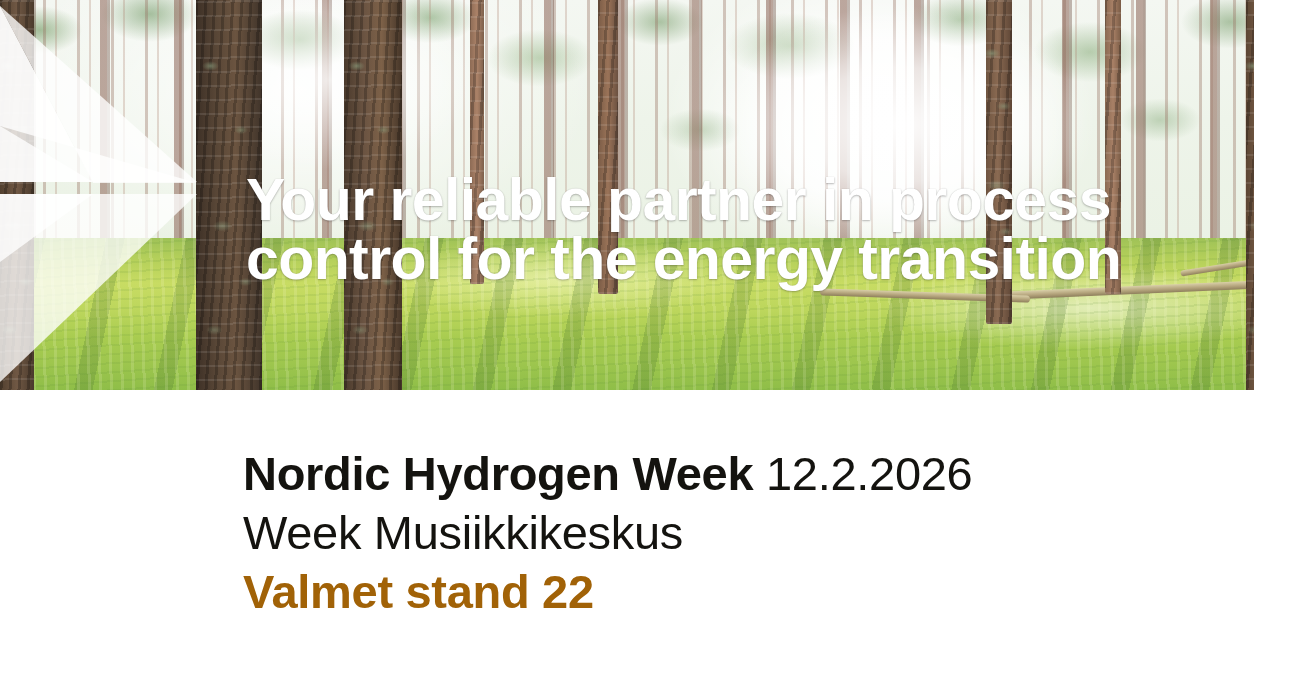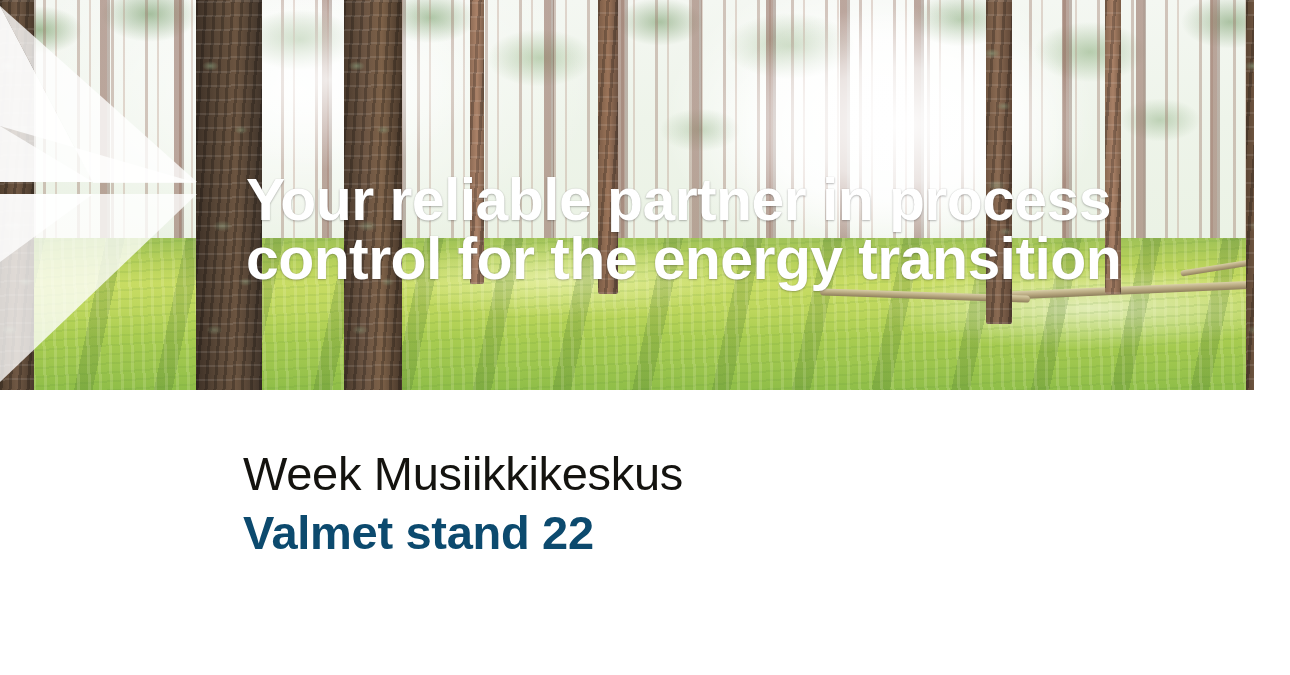--- a/index.html
+++ b/index.html
@@ -160,21 +160,21 @@
   .info-line{
     display:block;
     color:#14130f;
     font-size:47px;
     line-height:59px;
     letter-spacing:-0.3px;
     white-space:nowrap;
   }
   .info-line .strong{font-weight:700;}
   .info-line .reg{font-weight:400;}
-  .info-line.green{color:#0c4a6e;font-weight:700;}
+  .info-line.green{color:#a16207;font-weight:700;}
 </style>
 </head>
 <body>
 
 <div class="page">
 
   <div class="hero">
     <div class="sky"></div>
     <div class="canopy"></div>
     <div class="trunks-far"></div>
@@ -233,17 +233,18 @@
       <polygon points="0,194 93,194 0,262" fill="rgba(255,255,255,0.78)"></polygon>
     </svg>
 
     <h1 class="headline">
       <span class="ln">Your reliable partner in process</span>
       <span class="ln">control for the energy transition</span>
     </h1>
   </div>
 
   <div class="info">
+    <span class="info-line"><span class="strong">Nordic Hydrogen Week</span><span class="reg"> </span><span class="reg">12.2.2026</span></span>
     <span class="info-line reg">Week Musiikkikeskus</span>
     <span class="info-line green">Valmet stand 22</span>
   </div>
 
 </div>
 
 </body></html>

